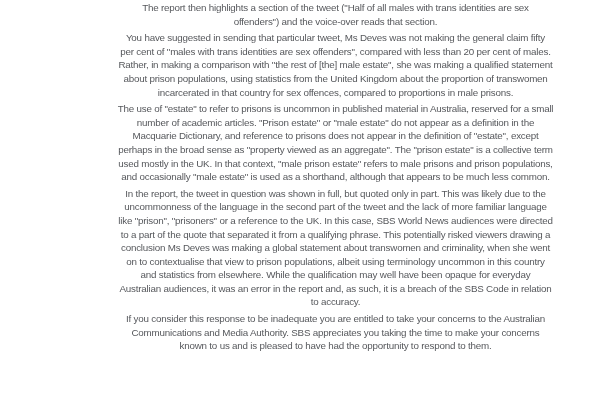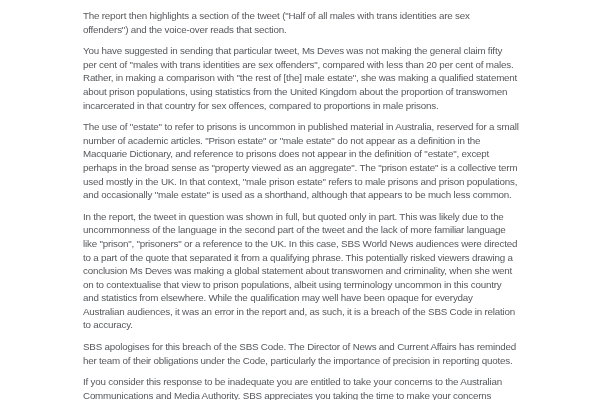--- a/index.html
+++ b/index.html
@@ -19,22 +19,23 @@
     left: 83px;
     width: 505px;
     font-family: "Liberation Sans", sans-serif;
     font-size: 9.8px;
     line-height: 13.6px;
     letter-spacing: -0.2px;
     color: #56585c;
     font-weight: 400;
   }
   .letter-body p {
-    margin: 8px 0 3px 0;
+    margin: 0 0 3px 0;
     white-space: pre-line;
+    text-align: center;
   }
 </style>
 </head>
 <body>
 
 <div class="letter-body">
   <p>The report then highlights a section of the tweet ("Half of all males with trans identities are sex
 offenders") and the voice-over reads that section.</p>
   <p>You have suggested in sending that particular tweet, Ms Deves was not making the general claim fifty
 per cent of "males with trans identities are sex offenders", compared with less than 20 per cent of males.
@@ -49,18 +50,16 @@
 and occasionally "male estate" is used as a shorthand, although that appears to be much less common.</p>
   <p>In the report, the tweet in question was shown in full, but quoted only in part. This was likely due to the
 uncommonness of the language in the second part of the tweet and the lack of more familiar language
 like "prison", "prisoners" or a reference to the UK. In this case, SBS World News audiences were directed
 to a part of the quote that separated it from a qualifying phrase. This potentially risked viewers drawing a
 conclusion Ms Deves was making a global statement about transwomen and criminality, when she went
 on to contextualise that view to prison populations, albeit using terminology uncommon in this country
 and statistics from elsewhere. While the qualification may well have been opaque for everyday
 Australian audiences, it was an error in the report and, as such, it is a breach of the SBS Code in relation
 to accuracy.</p>
-  <p>SBS apologises for this breach of the SBS Code. The Director of News and Current Affairs has reminded
-her team of their obligations under the Code, particularly the importance of precision in reporting quotes.</p>
   <p>If you consider this response to be inadequate you are entitled to take your concerns to the Australian
 Communications and Media Authority. SBS appreciates you taking the time to make your concerns
 known to us and is pleased to have had the opportunity to respond to them.</p>
 </div>
 
 </body></html>

